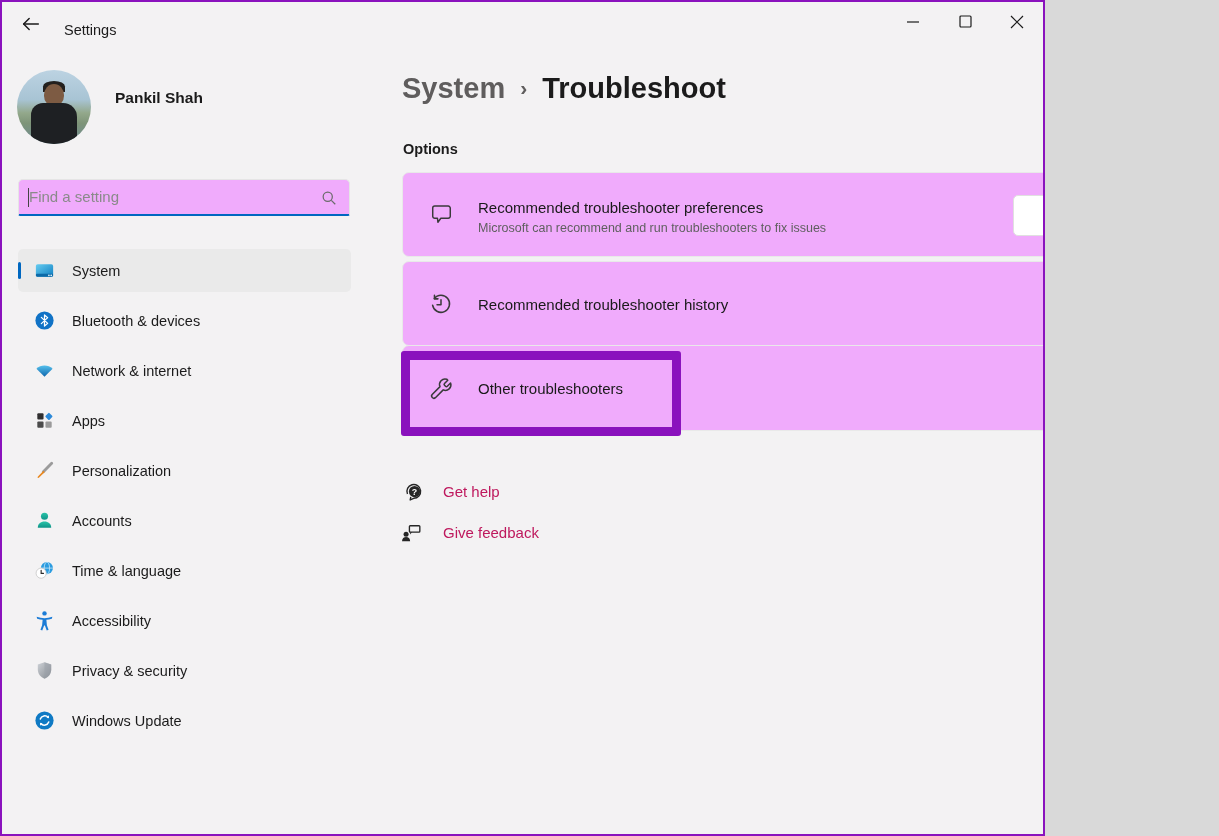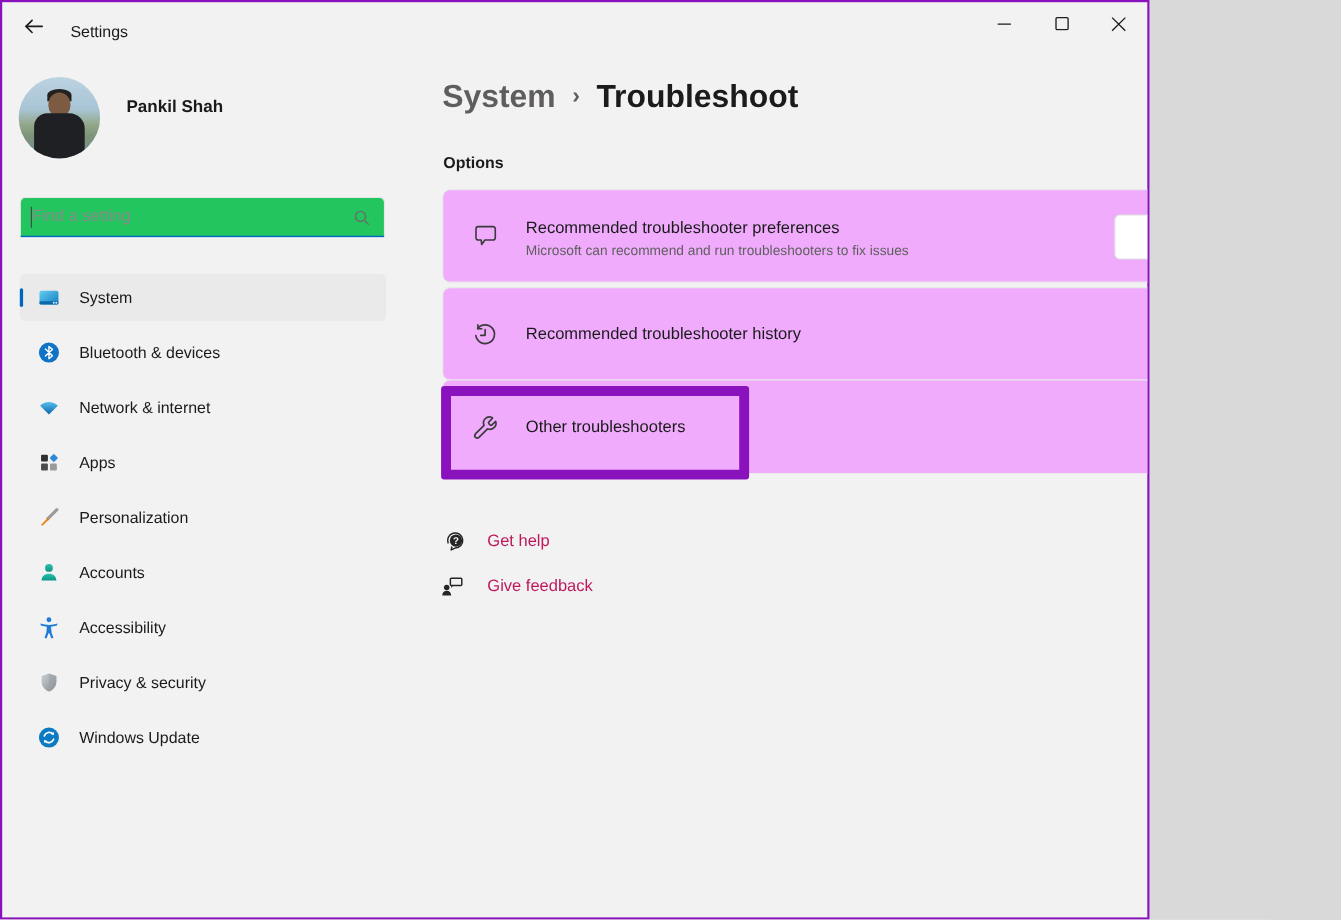--- a/index.html
+++ b/index.html
@@ -28,21 +28,21 @@
     background:linear-gradient(180deg,#bcd3e2 0%, #a8c4d4 40%, #93a88b 58%, #7e9478 72%, #6d8b95 100%);
     overflow:hidden;
   }
   .avatar .head { position:absolute; left:27px; top:14px; width:20px; height:22px; border-radius:50% 50% 45% 45%; background:#7d5b43; }
   .avatar .hair { position:absolute; left:26px; top:11px; width:22px; height:11px; border-radius:50% 50% 0 0; background:#23201e; }
   .avatar .body { position:absolute; left:14px; top:33px; width:46px; height:41px; border-radius:12px 14px 0 0; background:#1e2023; }
   .profile-name { position:absolute; left:113px; top:39px; font-size:15.5px; font-weight:700; color:#1a1a1a; }
 
   .searchbox {
     position:absolute; left:16px; top:129px; width:332px; height:37px;
-    background:#22c55e; border:1px solid #e5e5e5; border-bottom:2px solid #0067c0; border-radius:5px 5px 2px 2px;padding-left:21px;
+    background:#f0abfc; border:1px solid #e5e5e5; border-bottom:2px solid #0067c0; border-radius:5px 5px 2px 2px;padding-left:21px;
   }
   .searchbox input {
     position:absolute; left:10px; top:0; width:280px; height:33px; border:none; outline:none;
     font-size:15px; color:#1b1b1b; background:transparent; font-family:"Liberation Sans","DejaVu Sans",sans-serif;
   }
   .searchbox input::placeholder { color:#8a8a8a; }
   .search-caret { position:absolute; left:9px; top:8px; width:1px; height:19px; background:#444; }
   .search-icon { position:absolute; right:10px; top:8px; }
 
   .nav { position:absolute; left:16px; top:199px; width:333px; }
@@ -235,20 +235,33 @@
                   <stop offset="1" stop-color="#0f9488"></stop>
                 </linearGradient>
               </defs>
               <circle cx="12" cy="7.6" r="3.7" fill="url(#gAcc)"></circle>
               <path d="M5 19.5 c0-4 3-6.4 7-6.4 s7 2.4 7 6.4 z" fill="url(#gAcc)"></path>
             </svg>
         </span>
         <span class="nav-label">Accounts</span>
       </div>
 
+      <div class="nav-item">
+
+        <span class="nav-icon">
+          <svg width="23" height="23" viewBox="0 0 24 24">
+              <circle cx="14.5" cy="9.5" r="6.3" fill="#2b9ce0"></circle>
+              <ellipse cx="14.5" cy="9.5" rx="2.8" ry="6.3" fill="none" stroke="#cdeaf8" stroke-width="0.8"></ellipse>
+              <line x1="8.2" y1="9.5" x2="20.8" y2="9.5" stroke="#cdeaf8" stroke-width="0.8"></line>
+              <circle cx="8.5" cy="14.8" r="5.3" fill="#ffffff" stroke="#c3c3c3" stroke-width="0.8"></circle>
+              <path d="M8.5 11.8 v3.2 h2.4" fill="none" stroke="#2b2b2b" stroke-width="1.2" stroke-linecap="round"></path>
+            </svg>
+        </span>
+        <span class="nav-label">Time &amp; language</span>
+      </div>
 
 
       <div class="nav-item">
 
         <span class="nav-icon">
           <svg width="23" height="23" viewBox="0 0 24 24" fill="#1c7cd6">
               <circle cx="12" cy="4.6" r="2.3"></circle>
               <path d="M3.8 8.2 q8.2 2.8 16.4 0 l-.55 1.9 q-3.2 1-5.7 1.2 l.55 5.7 1.75 4.6 -1.9.8 -1.95-5.1 h-.8 l-1.95 5.1 -1.9-.8 1.75-4.6 .55-5.7 q-2.5-.2-5.7-1.2 z"></path>
             </svg>
         </span>

